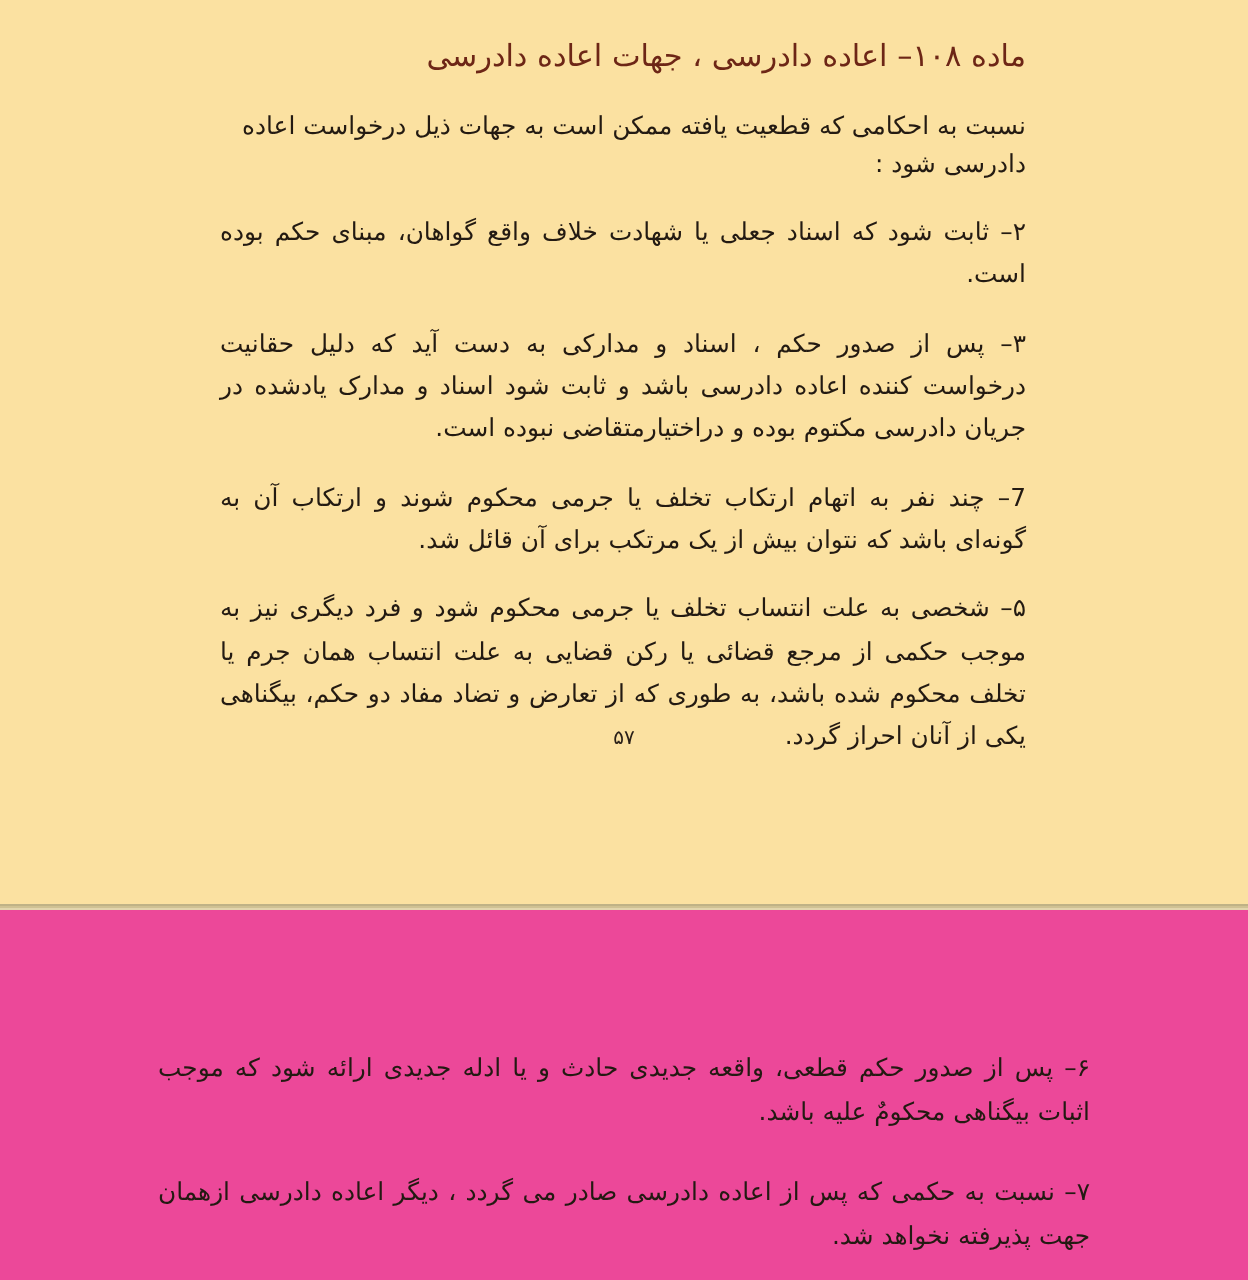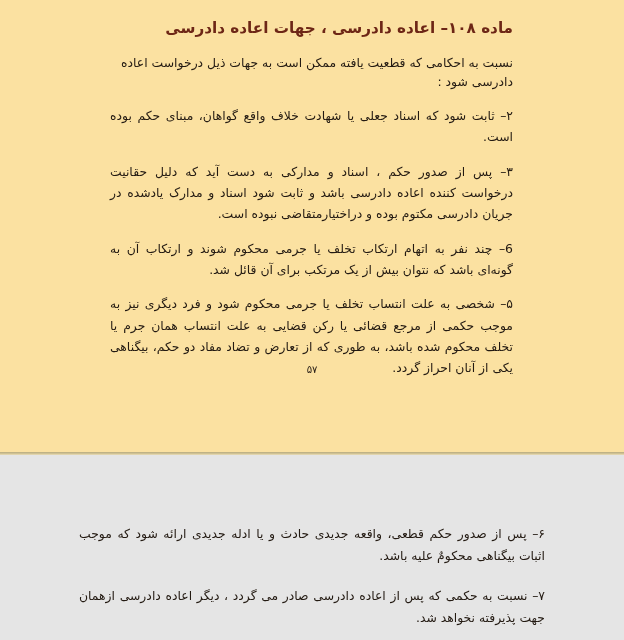--- a/index.html
+++ b/index.html
@@ -45,36 +45,36 @@
     border-bottom: 1px solid #e2d5ad;
     box-sizing: border-box;
   }
 
   .panel-bottom {
     position: absolute;
     top: 455px;
     left: 0;
     width: 624px;
     height: 185px;
-    background: #e5e5e5;
+    background: #ec4899;
   }
 
   
   .content-top {
     position: absolute;
     top: 18px;
     right: 111px;
     width: 403px;
     direction: rtl;
     text-align: right;
   }
 
   .doc-title {
     font-size: 15.2px;
-    font-weight: bold;
+    font-weight: normal;
     color: #6d2616;
     letter-spacing: 0px;
     margin: 0 0 14px 0;
     line-height: 1.35;
     text-align: right;
     white-space: nowrap;
     direction: rtl;
   }
 
   .doc-intro {
@@ -137,21 +137,21 @@
 
       <h1 class="doc-title">ماده ۱۰۸– اعاده دادرسی ، جهات اعاده دادرسی</h1>
 
       <p class="doc-intro">نسبت به احکامی که قطعیت یافته ممکن است به جهات ذیل درخواست اعاده دادرسی شود :</p>
 
 
       <p class="clause">۲– ثابت شود که اسناد جعلی یا شهادت خلاف واقع گواهان، مبنای حکم بوده است.</p>
 
       <p class="clause">۳– پس از صدور حکم ، اسناد و مدارکی به دست آید که دلیل حقانیت درخواست کننده اعاده دادرسی باشد و ثابت شود اسناد و مدارک یادشده در جریان دادرسی مکتوم بوده و دراختیارمتقاضی نبوده است.</p>
 
-      <p class="clause">6– چند نفر به اتهام ارتکاب تخلف یا جرمی محکوم شوند و ارتکاب آن به گونه‌ای باشد که نتوان بیش از یک مرتکب برای آن قائل شد.</p>
+      <p class="clause">7– چند نفر به اتهام ارتکاب تخلف یا جرمی محکوم شوند و ارتکاب آن به گونه‌ای باشد که نتوان بیش از یک مرتکب برای آن قائل شد.</p>
 
       <p class="clause">۵– شخصی به علت انتساب تخلف یا جرمی محکوم شود و فرد دیگری نیز به موجب حکمی از مرجع قضائی یا رکن قضایی به علت انتساب همان جرم یا تخلف محکوم شده باشد، به طوری که از تعارض و تضاد مفاد دو حکم، بیگناهی یکی از آنان احراز گردد.</p>
 
     </div>
 
     <div class="page-number">۵۷</div>
 
   </div>
 
   <div class="panel-divider"></div>

